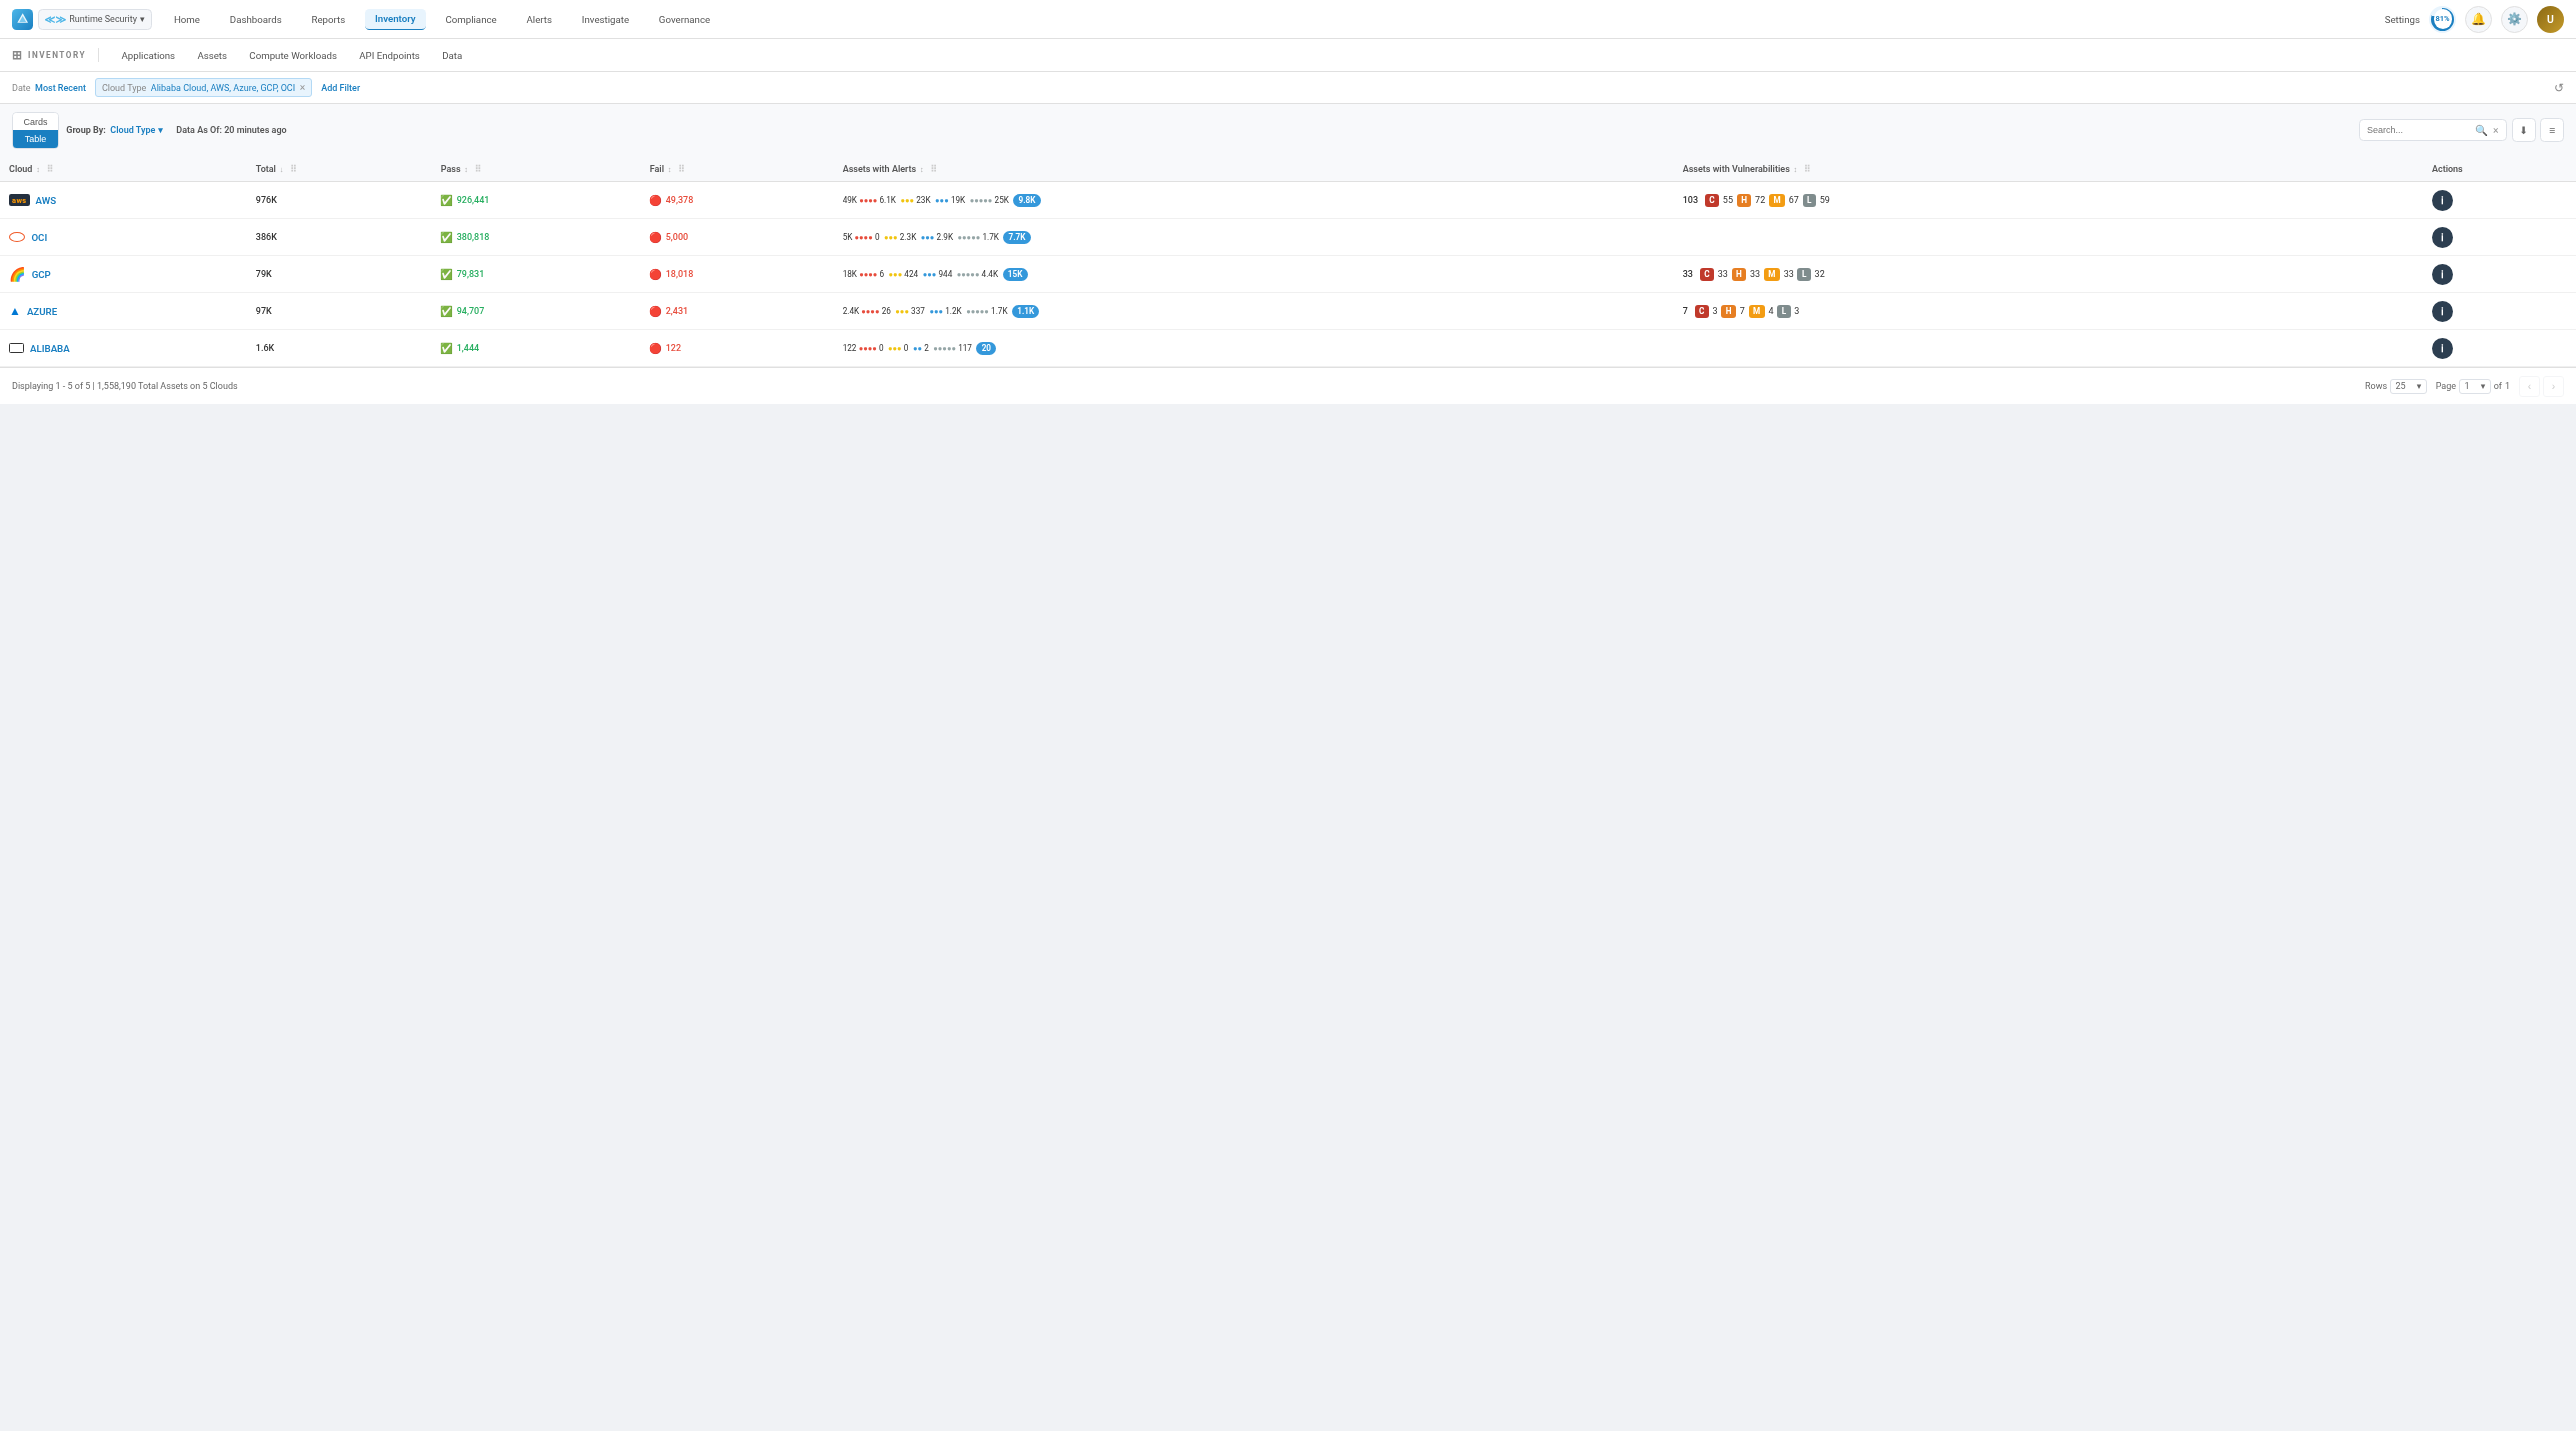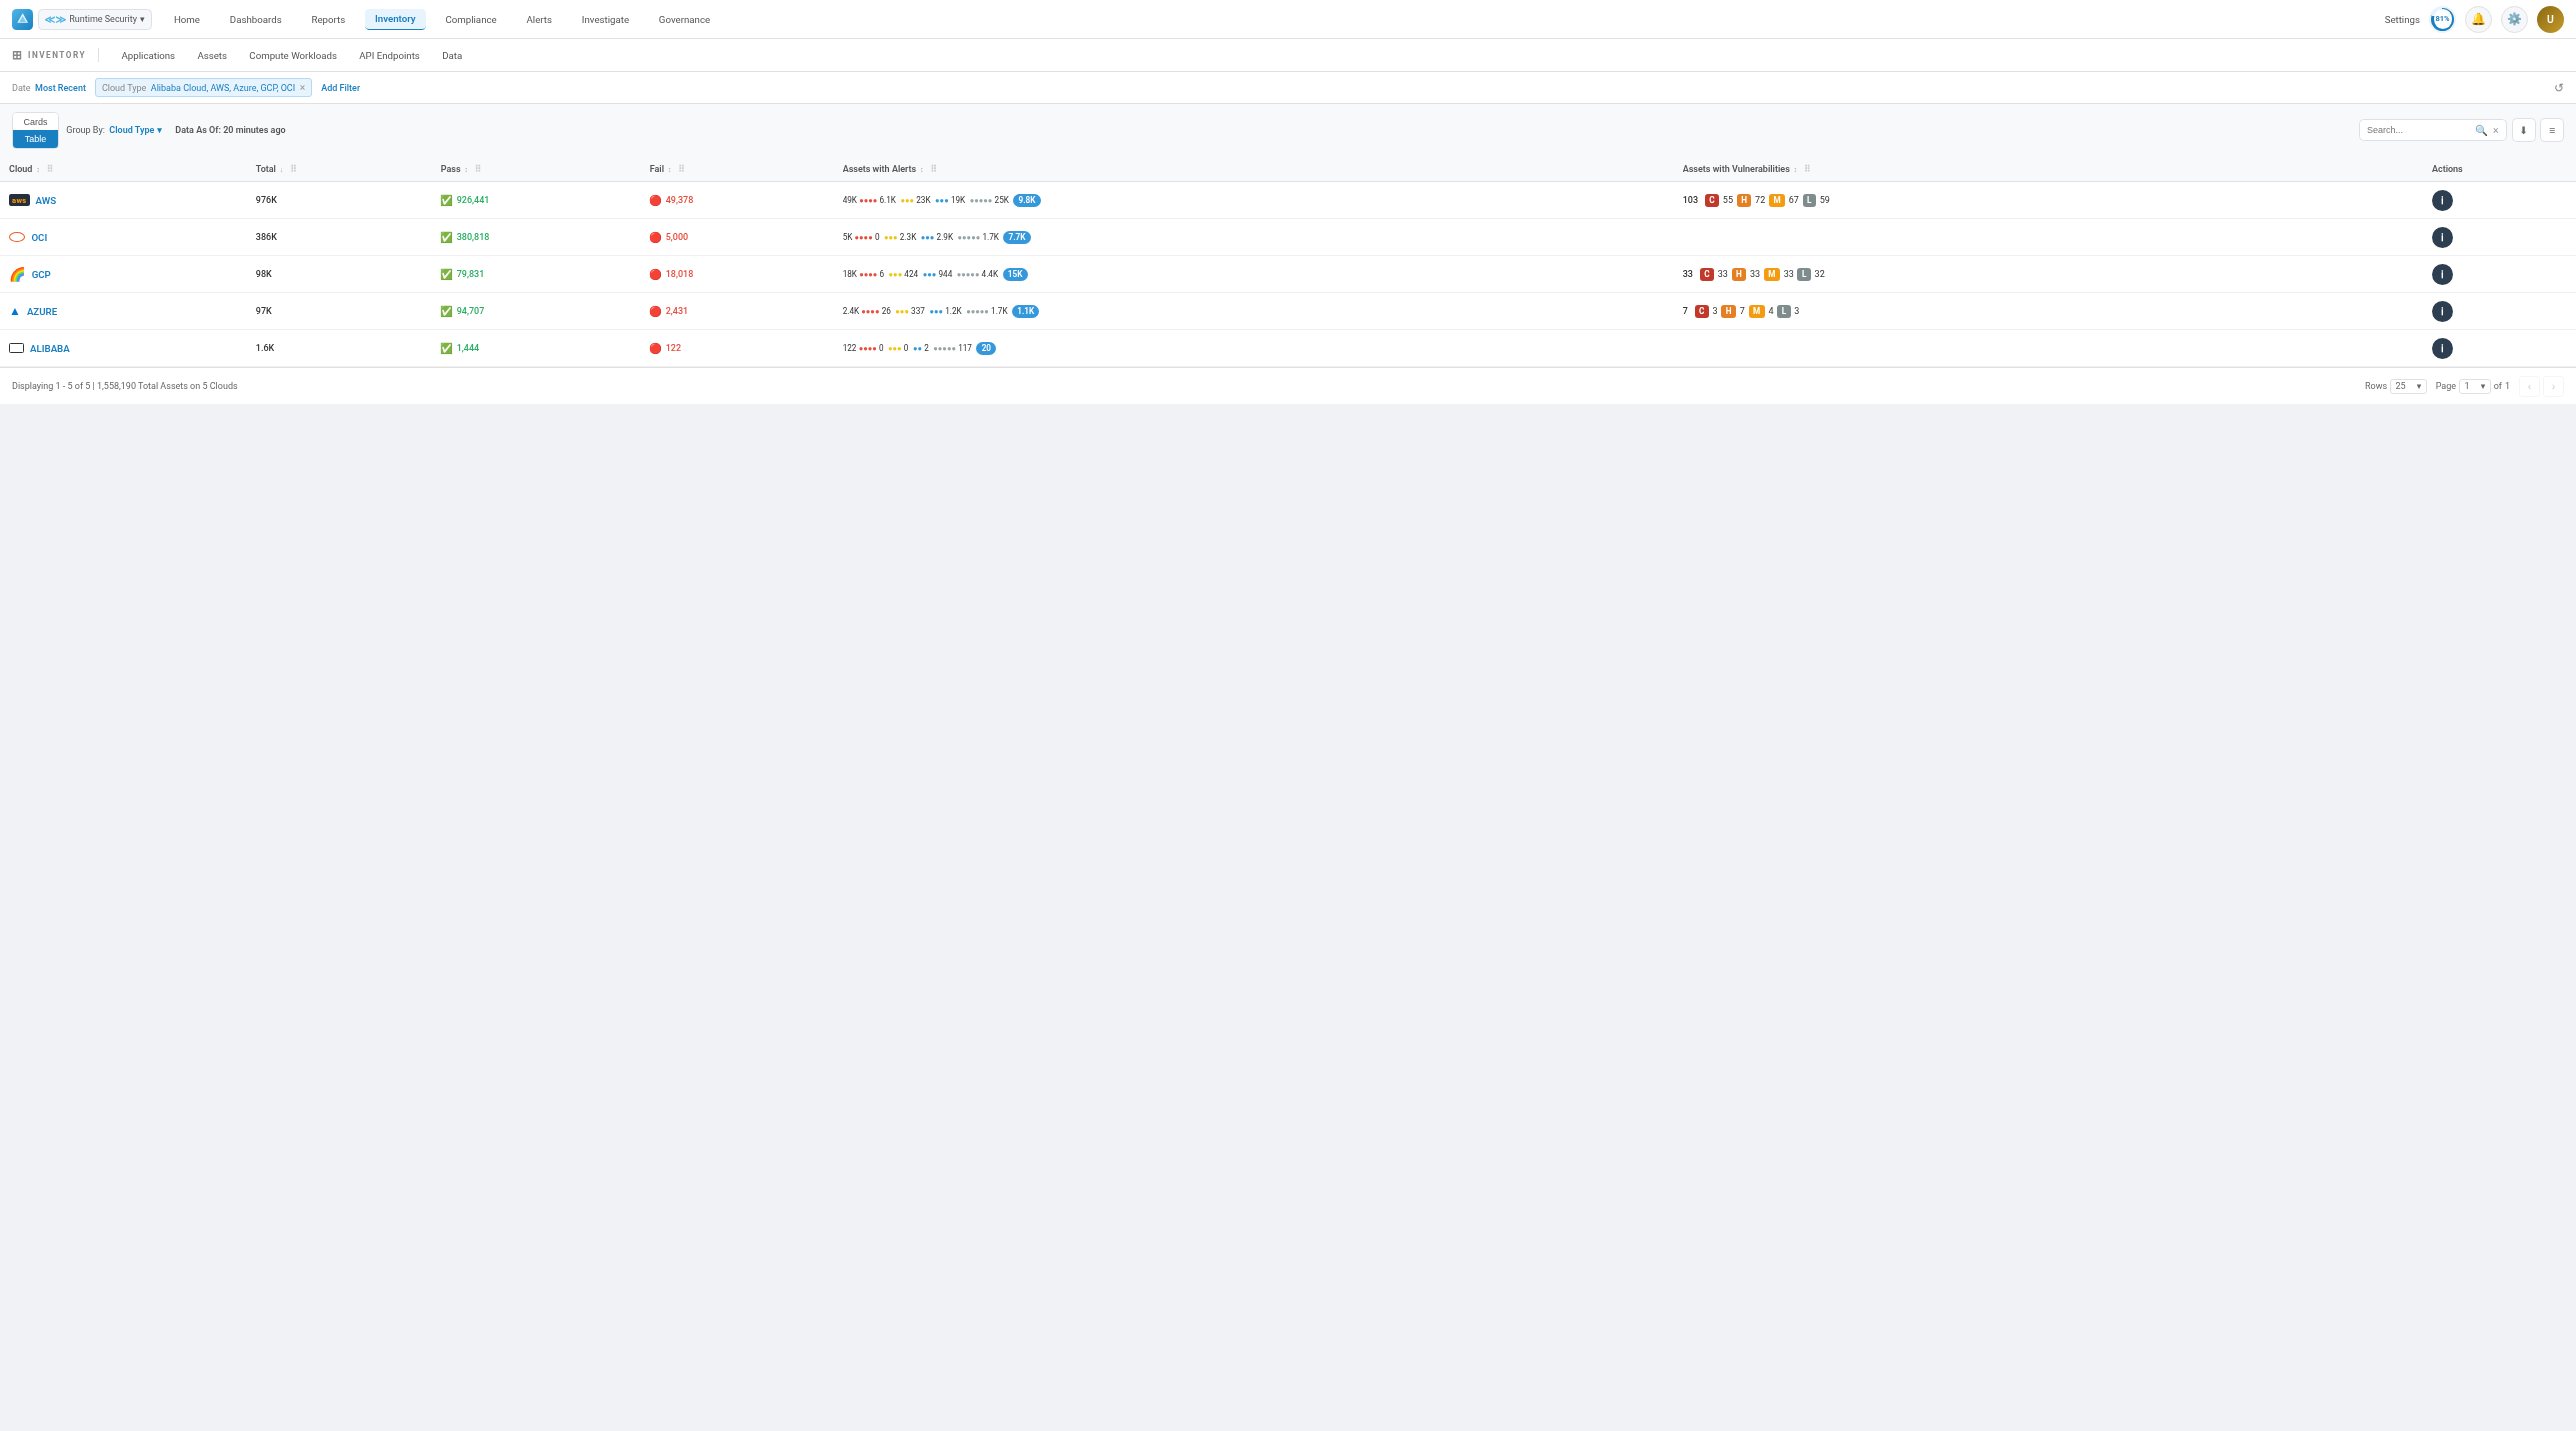--- a/index.html
+++ b/index.html
@@ -134,21 +134,21 @@
       padding: 3.7px 10.4px; font-size: 9px; cursor: pointer;
       background: #fff; color: #555; border: none;
     }
     .view-btn.active {
       background: #1a7fc1; color: white;
     }
     .groupby {
       display: flex; align-items: center; gap: 4.5px;
       font-size: 9px; color: #555;
     }
-    .groupby .by-label { font-weight: 400; }
+    .groupby .by-label { font-weight: 700; }
     .groupby-select {
       display: flex; align-items: center; gap: 3px;
       color: #1a7fc1; font-weight: 600; cursor: pointer; font-size: 9px;
     }
     .data-as-of { font-size: 9px; color: #555; margin-left: 6px; }
     .data-as-of span { font-weight: 600; }
     .search-area {
       margin-left: auto; display: flex; align-items: center; gap: 4.5px;
     }
     .search-box {
@@ -531,21 +531,21 @@
     </td>
   </tr>
         <tr>
     <td>
       <div class="cloud-cell">
         <span class="gcp-logo">🌈</span>
         <span class="cloud-name">GCP</span>
       </div>
     </td>
     <td>
-      <span class="total-val">98K</span>
+      <span class="total-val">79K</span>
     </td>
     <td>
       <div class="pass-val">
         <span style="font-size:10.4px">✅</span>
         <span>79,831</span>
       </div>
     </td>
     <td>
       <div class="fail-val">
         <span style="font-size:10.4px">🔴</span>

